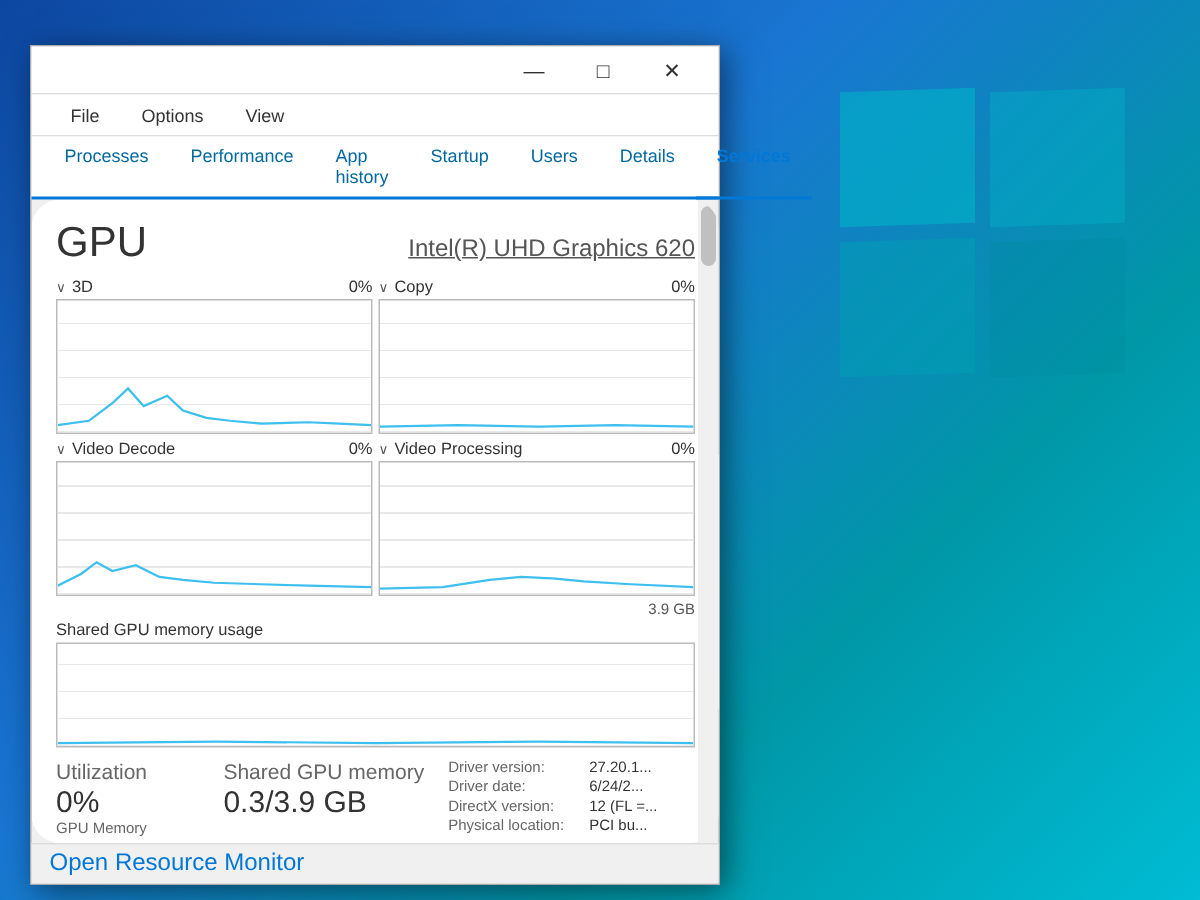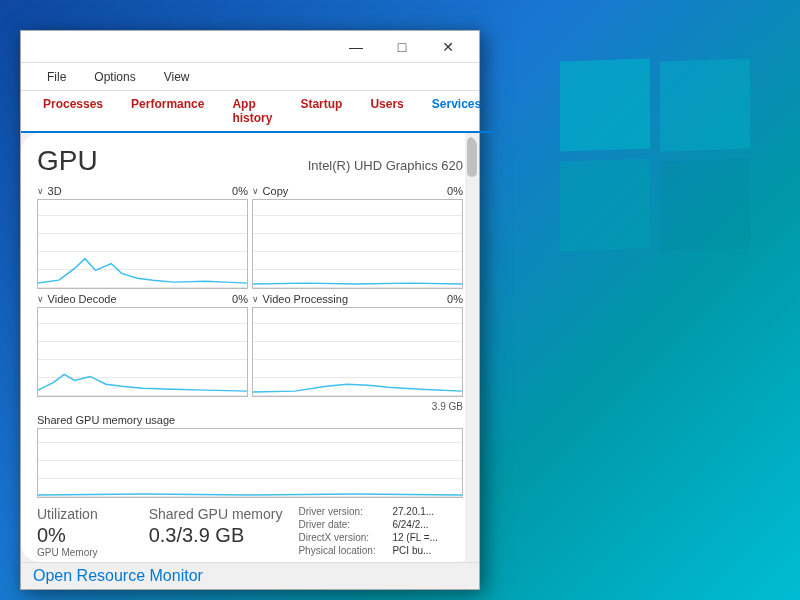--- a/index.html
+++ b/index.html
@@ -122,24 +122,23 @@
       background: #ffffff;
       display: flex;
       border-bottom: 2px solid #0078d7;
       padding: 0 8px;
     }
 
     .tab {
       padding: 6px 14px;
       font-size: 12px;
       cursor: pointer;
-      color: #b91c1c;
+      color: #0369a1;
       border-bottom: 2px solid transparent;
       margin-bottom: -2px;
-      font-weight: bold;
     }
     .tab.active {
       color: #0078d7;
       border-bottom: 2px solid #0078d7;
       font-weight: 600;
     }
 
     .content-area {
       flex: 1;
       background: #ffffff;
@@ -170,22 +169,23 @@
       margin-bottom: 8px;
     }
 
     .gpu-title {
       font-size: 28px;
       font-weight: 300;
       color: #333;
     }
 
     .gpu-model {
-      font-size: 13px;
+      font-size: 16px;
       color: #555;
+      text-decoration: underline;
     }
 
     .graphs-grid {
       display: grid;
       grid-template-columns: 1fr 1fr;
       gap: 4px;
       margin-bottom: 4px;
     }
 
     .graph-container {
@@ -359,20 +359,21 @@
     <span class="menu-item">Options</span>
     <span class="menu-item">View</span>
   </div>
 
   <div class="tabs-bar">
     <div class="tab">Processes</div>
     <div class="tab">Performance</div>
     <div class="tab">App history</div>
     <div class="tab">Startup</div>
     <div class="tab">Users</div>
+    <div class="tab">Details</div>
     <div class="tab active">Services</div>
   </div>
 
   <div class="content-area">
     <div class="scrollbar-track">
       <div class="scrollbar-thumb"></div>
     </div>
 
     <div class="gpu-header">
       <span class="gpu-title">GPU</span>

